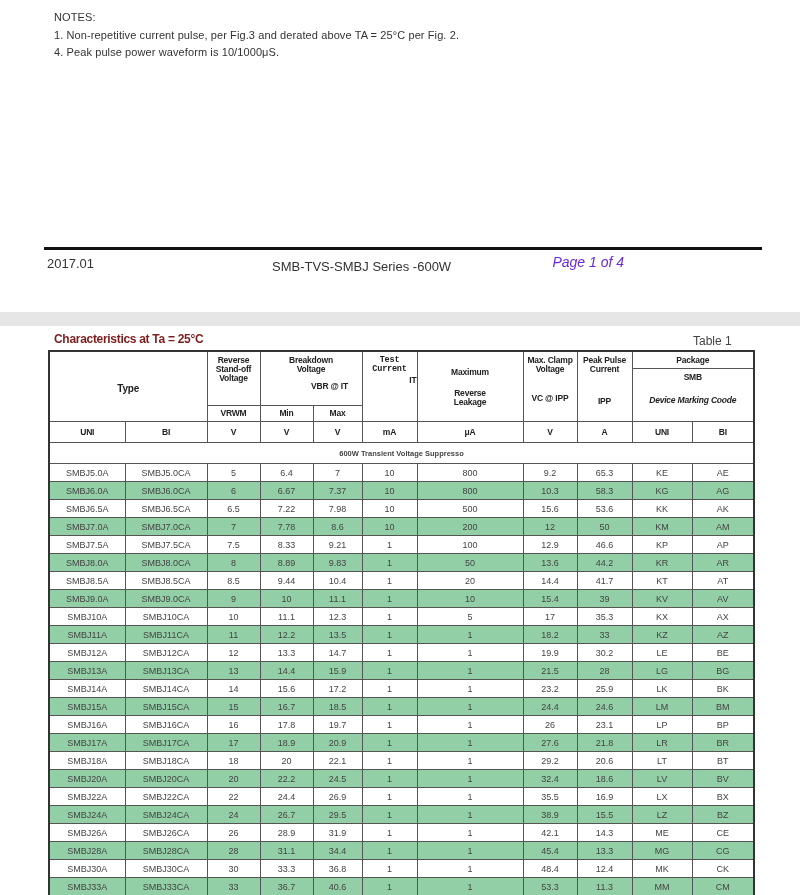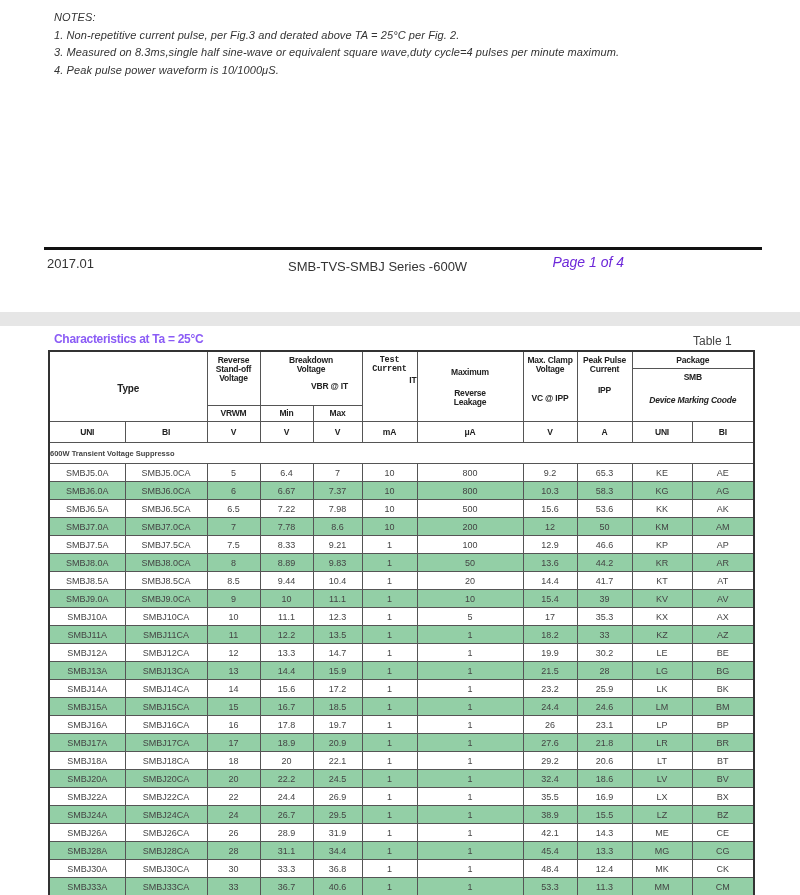--- a/index.html
+++ b/index.html
@@ -1,44 +1,43 @@
 <!DOCTYPE html>
 <html><head>
 <meta charset="utf-8">
 <style>
   html,body{margin:0;padding:0;}
   body{width:800px;height:895px;overflow:hidden;background:#fff;position:relative;font-family:"Liberation Sans",sans-serif;color:#333;}
   .notes{position:absolute;left:54px;top:9px;font-size:11px;line-height:17.5px;color:#333;letter-spacing:0.1px;}
-  .notes div{white-space:nowrap;font-style:italic;}
+  .notes div{white-space:nowrap;}
   .footer-rule{position:absolute;left:44px;top:247px;width:718px;height:3px;background:#111;}
   .footer{position:absolute;top:254px;left:0;width:668px;height:24px;}
   .footer .date{position:absolute;left:47px;top:2px;font-size:13px;color:#333;}
-  .footer .series{position:absolute;left:288px;top:5px;font-size:13px;color:#333;}
+  .footer .series{position:absolute;left:272px;top:5px;font-size:13px;color:#333;}
   .footer .page{position:absolute;right:44px;top:0px;font-size:14px;font-style:italic;color:#6d28d9;}
   .page-gap{position:absolute;left:0;top:312px;width:800px;height:14px;background:#e6e6e6;}
-  .char-title{position:absolute;left:54px;top:332px;font-size:12px;font-weight:bold;color:#8b5cf6;letter-spacing:-0.3px;}
+  .char-title{position:absolute;left:54px;top:332px;font-size:12px;font-weight:bold;color:#7f1d1d;letter-spacing:-0.3px;}
   .table-label{position:absolute;left:693px;top:334px;font-size:12px;color:#444;}
   table{position:absolute;left:48px;top:350px;border-collapse:collapse;width:705px;table-layout:fixed;font-size:9px;}
   td,th{border:1px solid #555;text-align:center;padding:0;color:#333;}
   th{font-weight:bold;color:#222;font-size:8.5px;line-height:9px;letter-spacing:-0.2px;}
   table{border:2px solid #333;}
   .hdr-top th{height:49px;vertical-align:top;padding-top:4px;}
   .sub th{height:15px;vertical-align:middle;padding-top:0;}
   .units th{height:20px;}
-  .section td{text-align:left;padding-left:0;font-weight:bold;font-size:7.5px;height:20px;color:#444;}
+  .section td{text-align:center;padding-left:0;font-weight:bold;font-size:7.5px;height:20px;color:#444;}
   tbody.data td{height:17px;font-size:9px;color:#444;}
   tbody.data tr.g td{background:#93cfa6;}
 </style>
 </head>
 <body>
 
 <div class="notes">
   <div>NOTES:</div>
   <div>1. Non-repetitive current pulse, per Fig.3 and derated above TA = 25°C  per Fig. 2.</div>
-  <div>3. Measured on 8.3ms,single half sine-wave or equivalent square wave,duty cycle=4 pulses per minute maximum.</div>
   <div>4. Peak pulse power waveform is 10/1000μS.</div>
 </div>
 
 <div class="footer-rule"></div>
 <div class="footer">
   <span class="date">2017.01</span>
   <span class="series">SMB-TVS-SMBJ Series -600W</span>
   <span class="page">Page 1 of 4</span>
 </div>
 
@@ -76,21 +75,21 @@
       <th rowspan="2">
         <div style="margin-top:12px;">Maximum</div>
         <div style="margin-top:12px;padding:0 30px;text-align:center;">Reverse Leakage</div>
       </th>
       <th rowspan="2">
         <div>Max. Clamp Voltage</div>
         <div style="margin-top:20px;">VC @ IPP</div>
       </th>
       <th rowspan="2">
         <div>Peak Pulse Current</div>
-        <div style="margin-top:12px;">IPP</div>
+        <div style="margin-top:23px;">IPP</div>
       </th>
       <th colspan="2" rowspan="2" style="padding:0;vertical-align:top;">
         <div style="border-bottom:1px solid #555;height:16px;line-height:16px;">Package</div>
         <div style="margin-top:4px;">SMB</div>
         <div style="margin-top:14px;font-style:italic;">Device Marking Coode</div>
       </th>
     </tr>
     <tr class="sub">
       <th>VRWM</th>
       <th>Min</th>

